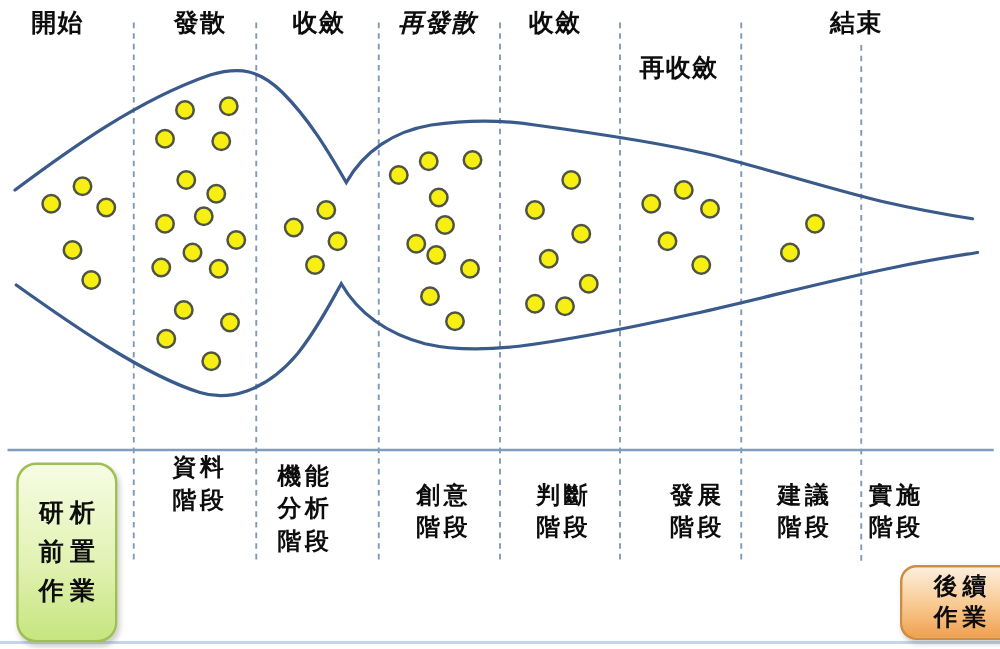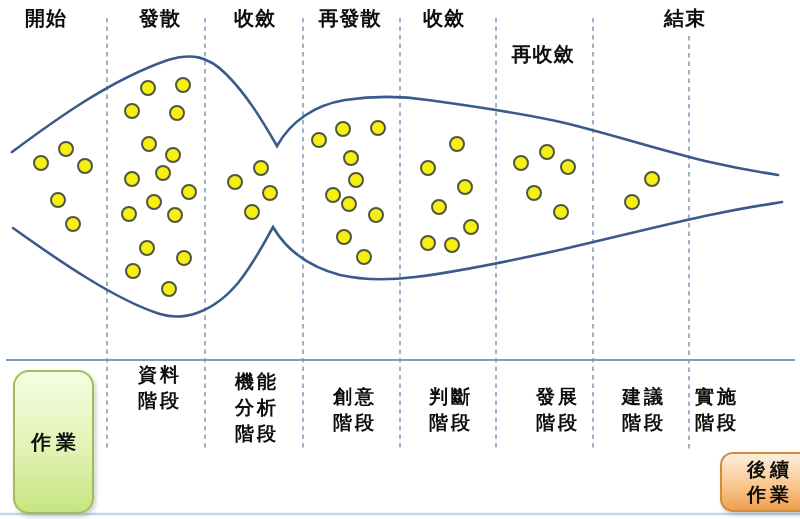--- a/index.html
+++ b/index.html
@@ -104,32 +104,32 @@
         <circle cx="561" cy="212" r="7" fill="#f7ee12" stroke="#4f5542" stroke-width="2"></circle>
         <circle cx="652" cy="179" r="7" fill="#f7ee12" stroke="#4f5542" stroke-width="2"></circle>
         <circle cx="632" cy="202" r="7" fill="#f7ee12" stroke="#4f5542" stroke-width="2"></circle>
       </g>
   </svg>
 
   <div id="top-labels" class="layer">
       <div class="top-label" style="left: 46px;">開始</div>
       <div class="top-label" style="left: 160px;">發散</div>
       <div class="top-label" style="left: 255px;">收斂</div>
-      <div class="top-label" style="left: 350px;">再發散</div>
+      <div class="top-label" style="left: 350px; font-style: italic;">再發散</div>
       <div class="top-label" style="left: 444px;">收斂</div>
       <div class="top-label" style="left: 543px; margin-top: 36px;">再收斂</div>
       <div class="top-label" style="left: 685px;">結束</div>
     </div>
 
   <div id="stage-labels" class="layer">
       <div class="stage-label" style="left: 160px; top: 388px;">
         <div>資料</div>
         <div>階段</div>
       </div>
-      <div class="stage-label" style="left: 257px; top: 408px;">
+      <div class="stage-label" style="left: 244px; top: 408px;">
         <div>機能</div>
         <div>分析</div>
         <div>階段</div>
       </div>
       <div class="stage-label" style="left: 355px; top: 410px;">
         <div>創意</div>
         <div>階段</div>
       </div>
       <div class="stage-label" style="left: 451px; top: 410px;">
         <div>判斷</div>
@@ -143,20 +143,22 @@
         <div>建議</div>
         <div>階段</div>
       </div>
       <div class="stage-label" style="left: 717px; top: 410px;">
         <div>實施</div>
         <div>階段</div>
       </div>
     </div>
 
   <div class="box green-box">
+    <div>研析</div>
+    <div>前置</div>
     <div>作業</div>
   </div>
 
 
   <div class="box orange-box">
     <div>後續</div>
     <div>作業</div>
   </div>
 
 </div>

